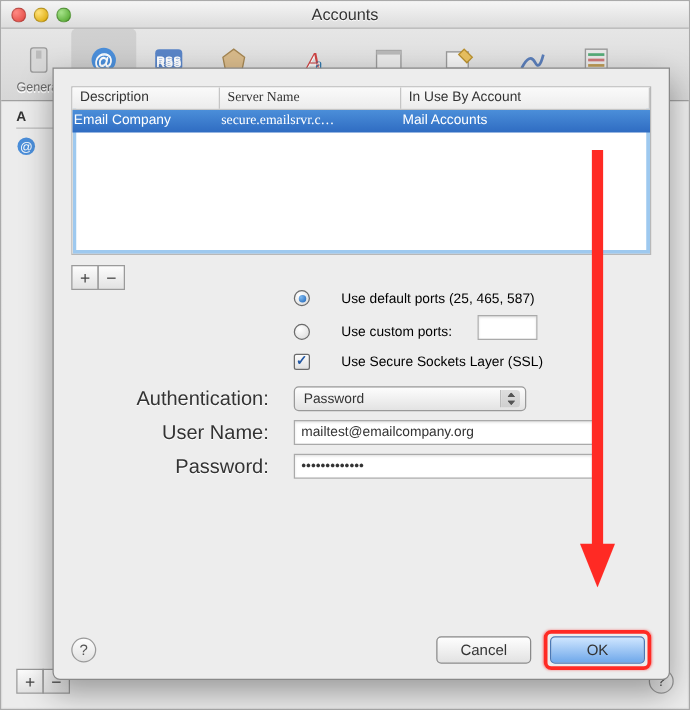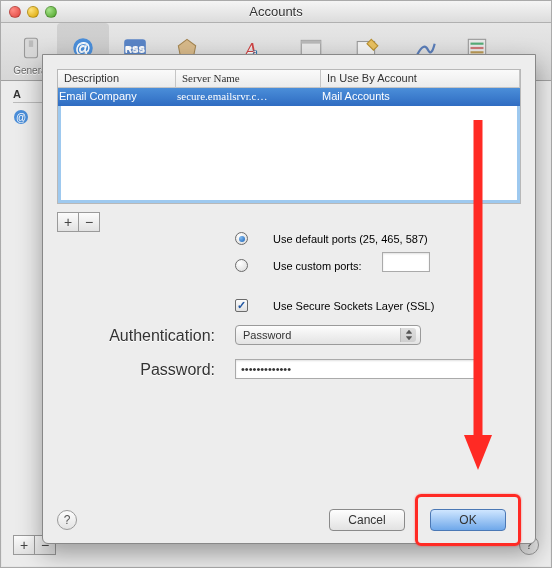--- a/index.html
+++ b/index.html
@@ -115,21 +115,21 @@
     linear-gradient(#555,#555), linear-gradient(#555,#555);
   clip-path: polygon(50% 0, 100% 35%, 0 35%, 50% 0, 0 65%, 100% 65%, 50% 100%, 0 65%);
 }
 .sheet-foot{
   position:absolute; left:0; right:0; bottom:0; height:46px;
   display:flex; align-items:center; padding:0 14px; gap:10px; justify-content:flex-end;
 }
 .sheet-foot .help{ margin-right:auto; width:20px;height:20px;border-radius:50%; border:1px solid #9a9a9a; background:linear-gradient(#fdfdfd,#e3e3e3); display:flex;align-items:center;justify-content:center;font-size:12px;color:#555;}
 .push-btn{ min-width:76px; height:22px; border:1px solid #8a8a8a; border-radius:4px; background:linear-gradient(#fefefe,#e2e2e2); font-size:12px; color:#333;}
 .push-btn.def{ background:linear-gradient(#cfe6ff,#6fa8ea); border-color:#4b78b5;}
-.highlight-box{ border: 3px solid #ff2a24; border-radius:6px; padding:12px; box-shadow:0 0 2px rgba(255,0,0,.5);}
+.highlight-box{ border: 3px solid #ff2a24; border-radius:6px; padding:2px; box-shadow:0 0 2px rgba(255,0,0,.5);}
 
 .arrow{ position:absolute; top:120px; right:60px; width:28px; height:350px; pointer-events:none;}
 </style>
 </head>
 <body>
 
 <div class="backdrop-window">
   <div class="titlebar">
     <div class="traffic">
       <div class="tl-btn red"></div>
@@ -268,30 +268,32 @@
           <span class="lbl"></span>
         <span class="radio sel"></span>
         <span>Use default ports (25, 465, 587)</span>
       </div>
       <div class="form-row">
           <span class="lbl"></span>
         <span class="radio"></span>
         <span>Use custom ports:</span>
         <input class="txt-in" style="width: 48px;">
       </div>
-      <div class="form-row" style="margin-top:20px">
+      <div class="form-row" style="margin-top:4px">
           <span class="lbl"></span>
         <span class="checkbox sel"></span>
         <span>Use Secure Sockets Layer (SSL)</span>
       </div>
       <div class="form-row" style="margin-top:6px">
         <span class="lbl">Authentication:</span>
         <div class="select"><span>Password</span></div>
       </div>
       <div class="form-row">
+        <span class="lbl">User Name:</span>
+        <input class="txt-in" style="width: 240px;" value="mailtest@emailcompany.org">
       </div>
       <div class="form-row">
         <span class="lbl">Password:</span>
         <input class="txt-in" style="width: 240px;" value="•••••••••••••">
       </div>
     </div>
   </div>
 
   <div class="sheet-foot">
     <div class="help">?</div>

